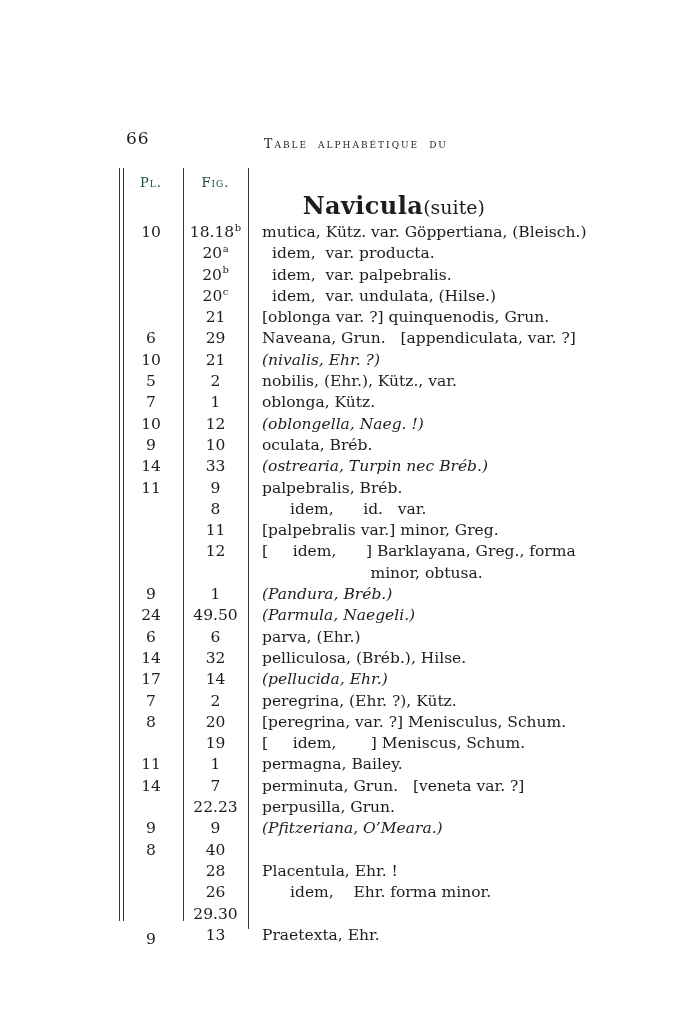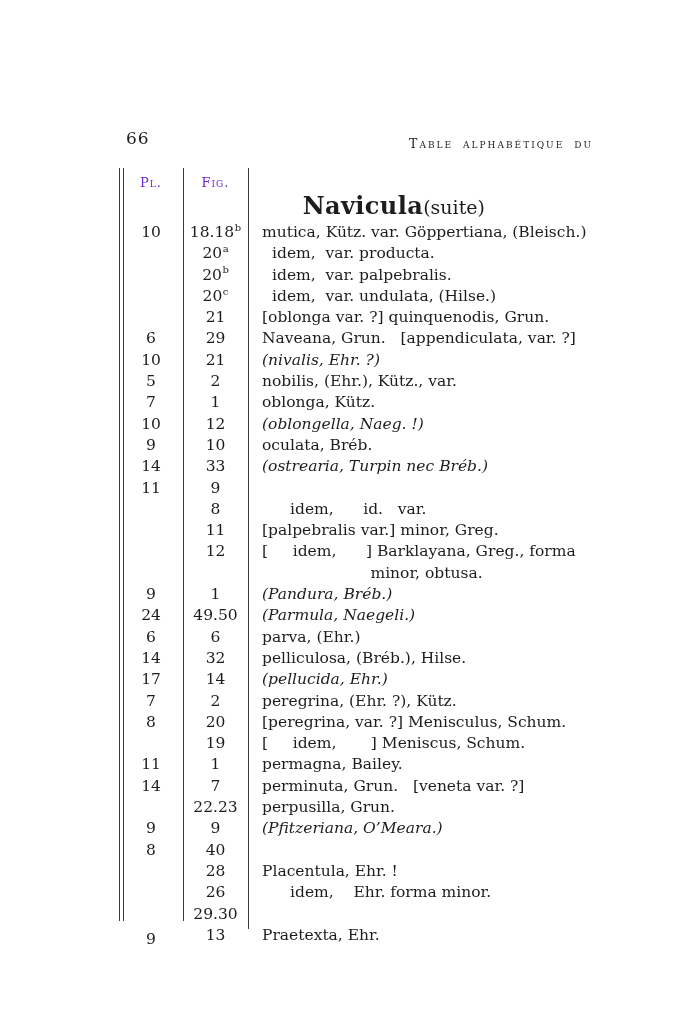--- a/index.html
+++ b/index.html
@@ -12,21 +12,21 @@
     overflow:hidden;
   }
   .sheet { position:absolute; inset:0; }
 
   .page-number {
     position:absolute; left:126px; top:128px;
     font-size:17px; letter-spacing:1px; font-weight:500;
   }
   .running-title {
     position:absolute; left:119px; top:136px; width:474px;
-    text-align:right;
+    text-align:center;
     font-variant:small-caps;
     font-size:12.5px; letter-spacing:2px;
     word-spacing:4px;
     color:#222;
   }
 
   .table-wrap { position:absolute; left:119px; top:168px; width:474px; }
 
   .rule { position:absolute; top:0; background:#3b3b3b; width:1px; }
   .rule-double {
@@ -38,21 +38,21 @@
   .rule-right { left:129px; height:761px; }
 
   .thead { display:flex; height:36px; padding-top:4px; box-sizing:border-box; }
   .cell  { box-sizing:border-box; }
   .cell.pl  { width:64px; text-align:center; }
   .cell.fig { width:65px; text-align:center; }
   .cell.desc{ flex:1; padding-left:14px; white-space:pre; overflow:visible; }
 
   .head {
     font-variant:small-caps; font-size:13px;
-    letter-spacing:1px; padding-top:3px; color:#6d28d9;
+    letter-spacing:1px; padding-top:3px; color:#14532d;
   }
   .head-title { padding-left:50px; white-space:normal; padding-top:0; }
   .genus  { font-weight:bold; font-size:24px; letter-spacing:0.4px; }
   .suffix { font-size:19px; margin-left:0; }
 
   .rows { font-size:15.5px; line-height:21.3px; margin-top:18px; }
   .row  { display:flex; height:21.3px; }
   .row .cell.pl, .row .cell.fig { font-size:15.5px; }
   .fig-sup { font-size:10px; vertical-align:super; line-height:0; margin-left:0.5px; }
   .entry.italic { font-style:italic; }
@@ -139,20 +139,21 @@
           <div class="cell desc"><span class="entry">oculata, Bréb.</span></div>
         </div>
         <div class="row">
           <div class="cell pl">14</div>
           <div class="cell fig">33</div>
           <div class="cell desc"><span class="entry italic">(ostrearia, Turpin nec Bréb.)</span></div>
         </div>
         <div class="row">
           <div class="cell pl">11</div>
           <div class="cell fig">9</div>
+          <div class="cell desc"><span class="entry">palpebralis, Bréb.</span></div>
         </div>
         <div class="row">
           <div class="cell pl"></div>
           <div class="cell fig">8</div>
           <div class="cell desc"><span class="entry" style="margin-left: 28px;">idem,      id.   var.</span></div>
         </div>
         <div class="row">
           <div class="cell pl"></div>
           <div class="cell fig">11</div>
           <div class="cell desc"><span class="entry">[palpebralis var.] minor, Greg.</span></div>

